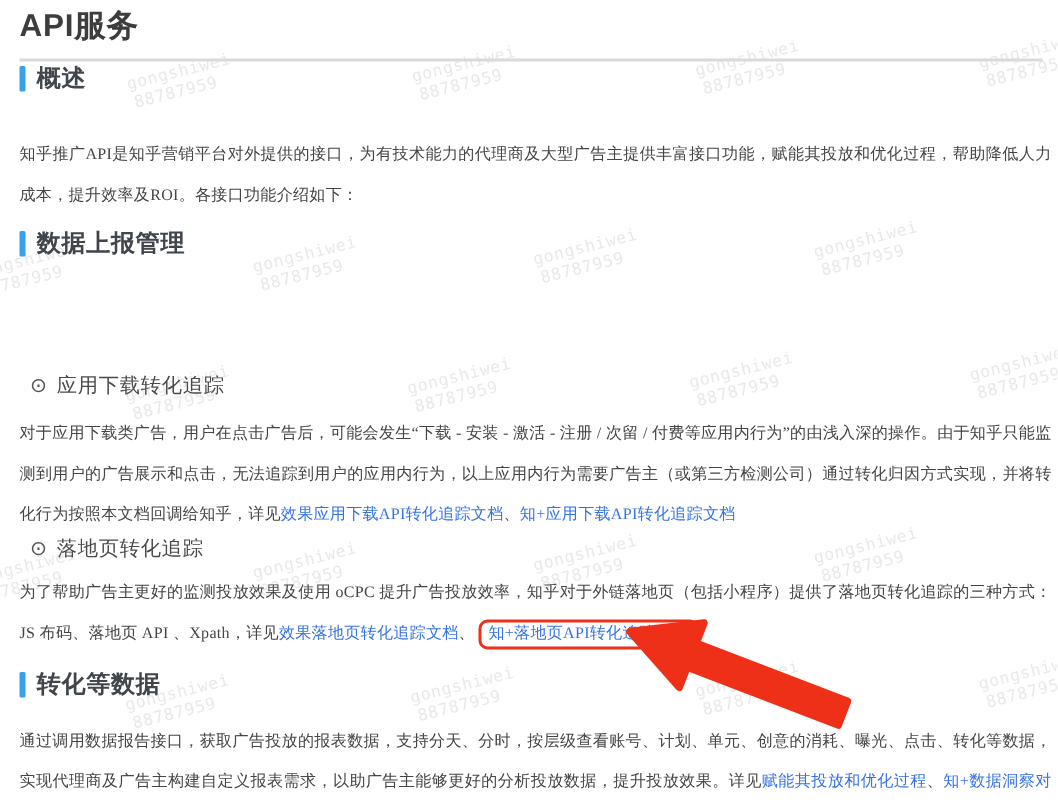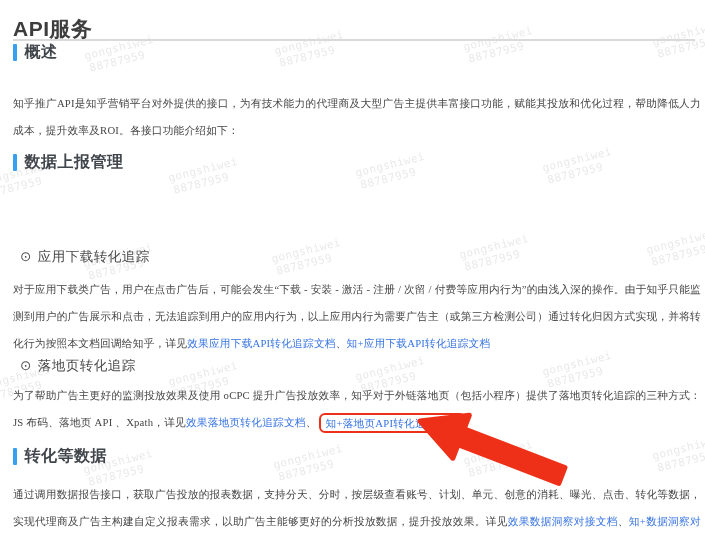--- a/index.html
+++ b/index.html
@@ -4,21 +4,21 @@
 <style>
   html,body{margin:0;padding:0;width:705px;height:535px;overflow:hidden;background:#ffffff;
     font-family:"Liberation Sans","DejaVu Sans",sans-serif;}
   .page{position:relative;width:705px;height:535px;background:#fff;overflow:hidden;}
   .watermark-layer{position:absolute;inset:0;z-index:0;pointer-events:none;}
   .wm{position:absolute;transform:rotate(-14deg);transform-origin:left top;
     font-family:"DejaVu Sans Mono","Liberation Mono",monospace;
     font-size:11px;line-height:13px;color:#9a9a9a;opacity:0.22;letter-spacing:0.5px;white-space:nowrap;}
   .wm .wm2{display:block;margin-left:2px;}
   .content{position:absolute;inset:0;z-index:1;}
-  .h1{position:absolute;left:13px;top:15px;font-size:21px;font-weight:700;color:#3d3d3d;letter-spacing:0.5px;}
+  .h1{position:absolute;left:13px;top:3px;font-size:21px;font-weight:700;color:#3d3d3d;letter-spacing:0.5px;}
   .divider{position:absolute;left:13px;top:39px;width:682px;height:0;border-top:2px solid #dadada;}
   .h2{position:absolute;left:13px;height:20px;display:flex;align-items:center;
     font-size:16px;font-weight:600;color:#41464c;letter-spacing:0.5px;}
   .h2 .bar{display:inline-block;width:3.5px;height:17px;background:#37a1f0;margin-right:8px;border-radius:1px;}
   .h3{position:absolute;left:20px;font-size:13.5px;font-weight:500;color:#4a4a4a;letter-spacing:0.5px;text-align:center;}
   .h3 .marker{margin-right:6px;font-weight:400;color:#555;}
   .body{position:absolute;left:13px;width:688px;font-size:10.7px;line-height:27px;color:#454545;
     letter-spacing:0.2px;margin:0;text-align:justify;font-family:Liberation Serif, serif;}
   .link{color:#3573e3;text-decoration:none;cursor:pointer;}
   .sep{color:#454545;}
@@ -76,21 +76,21 @@
 
     <div class="h3" style="top:357px">
       <span class="marker">⊙</span><span>落地页转化追踪</span>
     </div>
     <p class="body" style="top:382px"><span>为了帮助广告主更好的监测投放效果及使用 oCPC 提升广告投放效率，知乎对于外链落地页（包括小程序）提供了落地页转化追踪的三种方式：JS 布码、落地页 API 、Xpath，详见</span><a class="link">效果落地页转化追踪文档</a><span class="sep">、</span><span class="red-box"><a class="link">知+落地页API转化追踪文档</a></span></p>
 
     <div class="h2" style="top:446px">
       <span class="bar"></span>
       <span>转化等数据</span>
     </div>
-    <p class="body" style="top:481px"><span>通过调用数据报告接口，获取广告投放的报表数据，支持分天、分时，按层级查看账号、计划、单元、创意的消耗、曝光、点击、转化等数据，实现代理商及广告主构建自定义报表需求，以助广告主能够更好的分析投放数据，提升投放效果。详见</span><a class="link">效果数据洞察对接文档</a><span class="sep">、</span><a class="link">知+数据洞察对接文档</a></p>
+    <p class="body" style="top:481px"><span>通过调用数据报告接口，获取广告投放的报表数据，支持分天、分时，按层级查看账号、计划、单元、创意的消耗、曝光、点击、转化等数据，实现代理商及广告主构建自定义报表需求，以助广告主能够更好的分析投放数据，提升投放效果。详见</span><a class="link">赋能其投放和优化过程</a><span class="sep">、</span><a class="link">知+数据洞察对接文档</a></p>
 
   </div>
 
   <svg class="arrow-svg" width="705" height="535" viewBox="0 0 705 535">
     <g transform="translate(420,421) rotate(21)">
       <polygon points="0,0 44,-23 44,-8.5 152,-8.5 152,8.5 44,8.5 44,23" stroke-width="5" stroke-linejoin="round" stroke="#ee3018" fill="#ee3018"></polygon>
     </g>
   </svg>
 
 </div>

